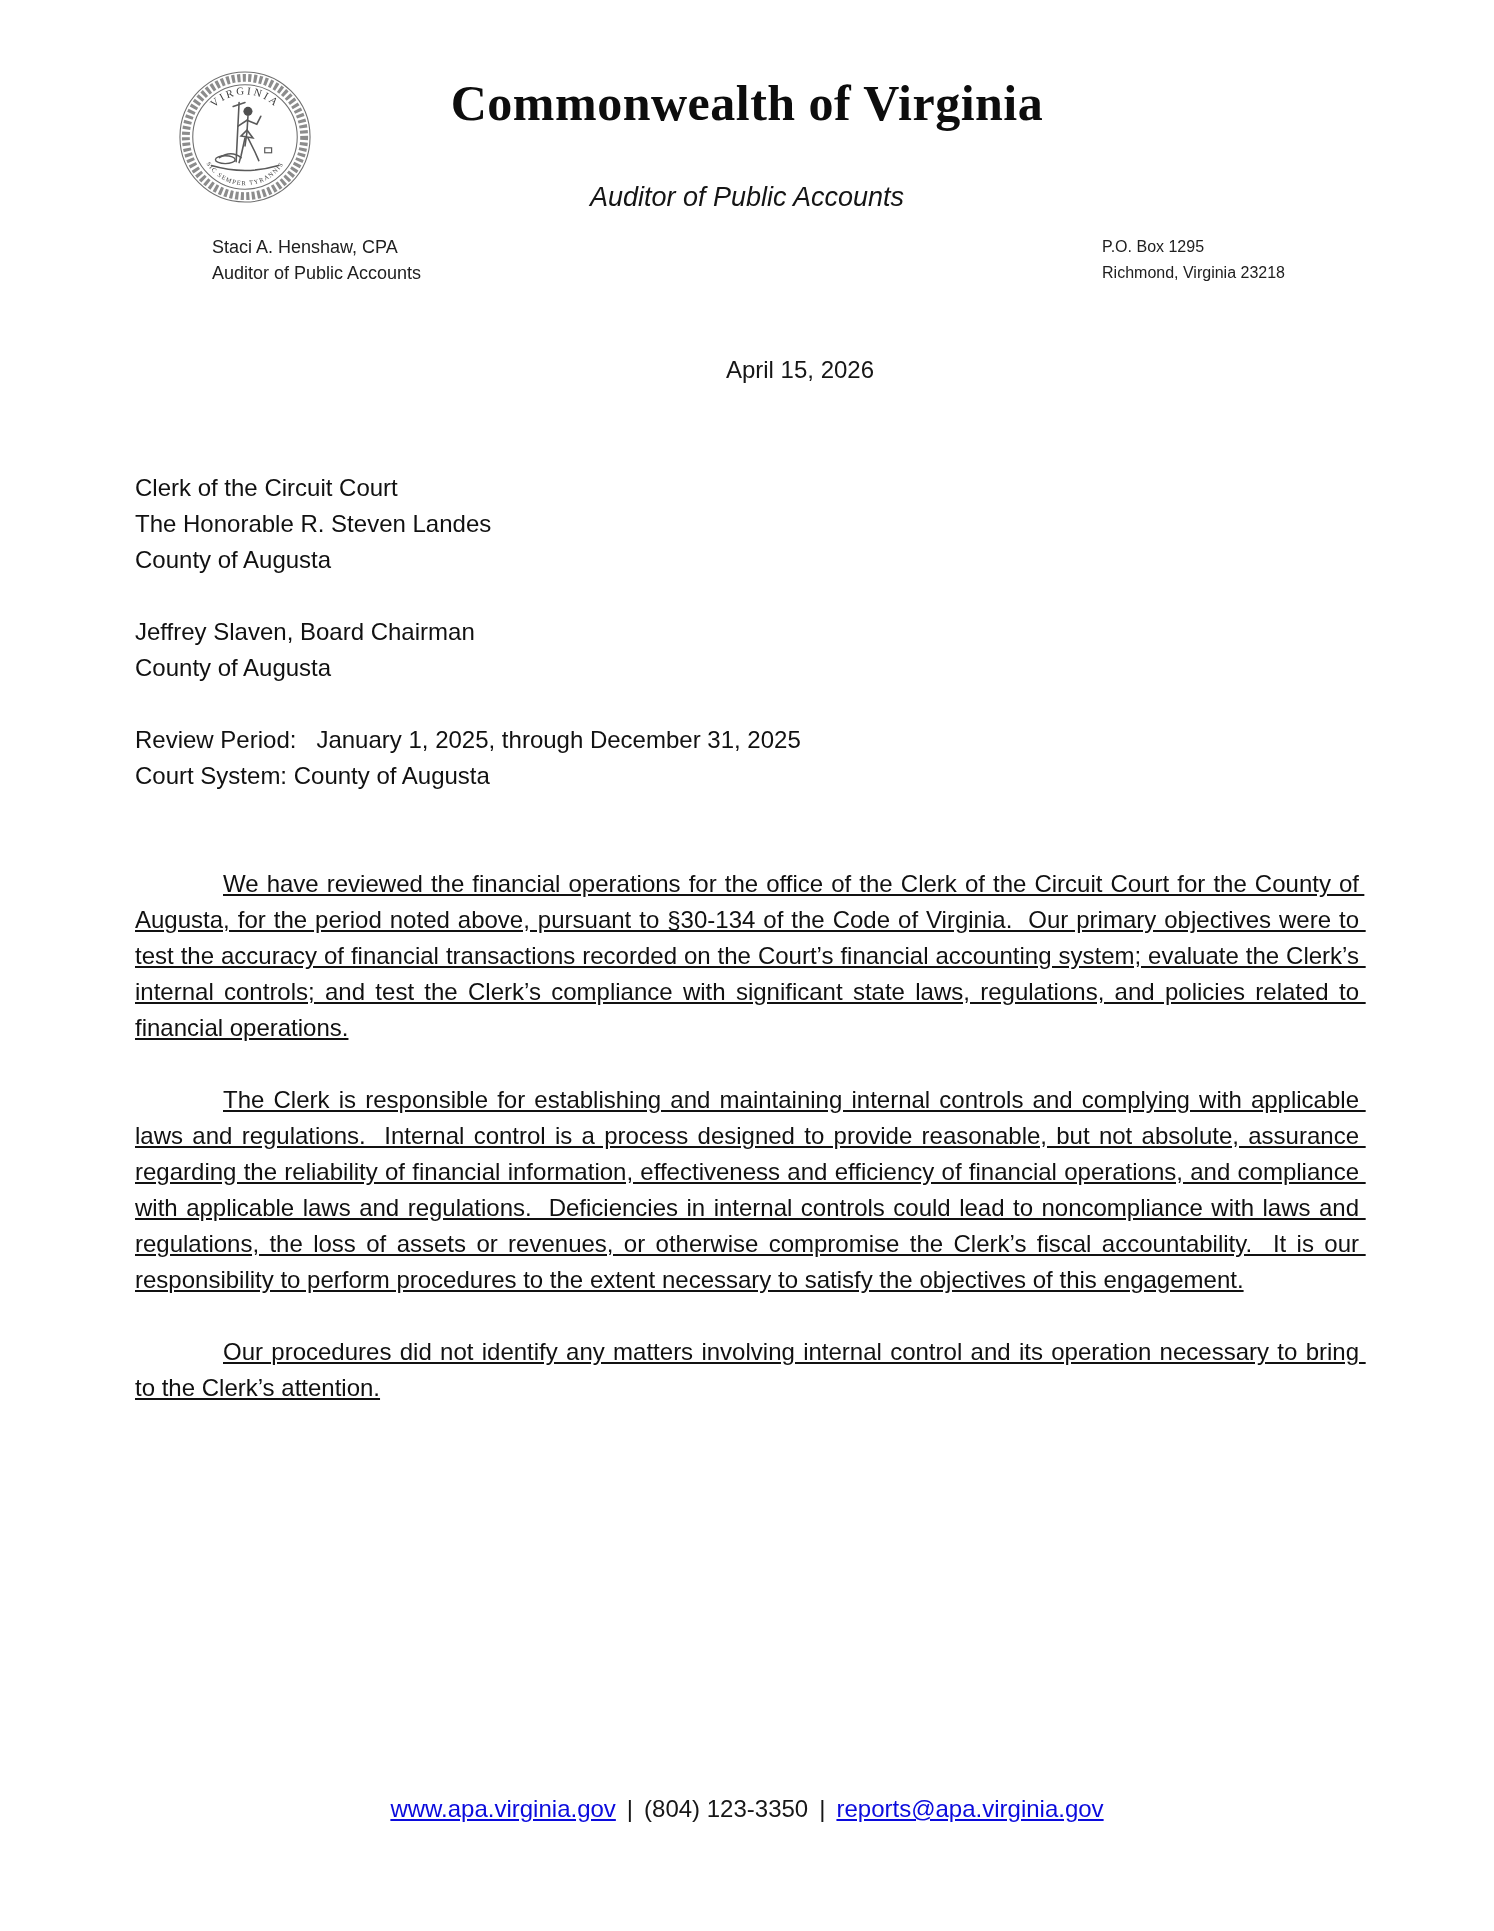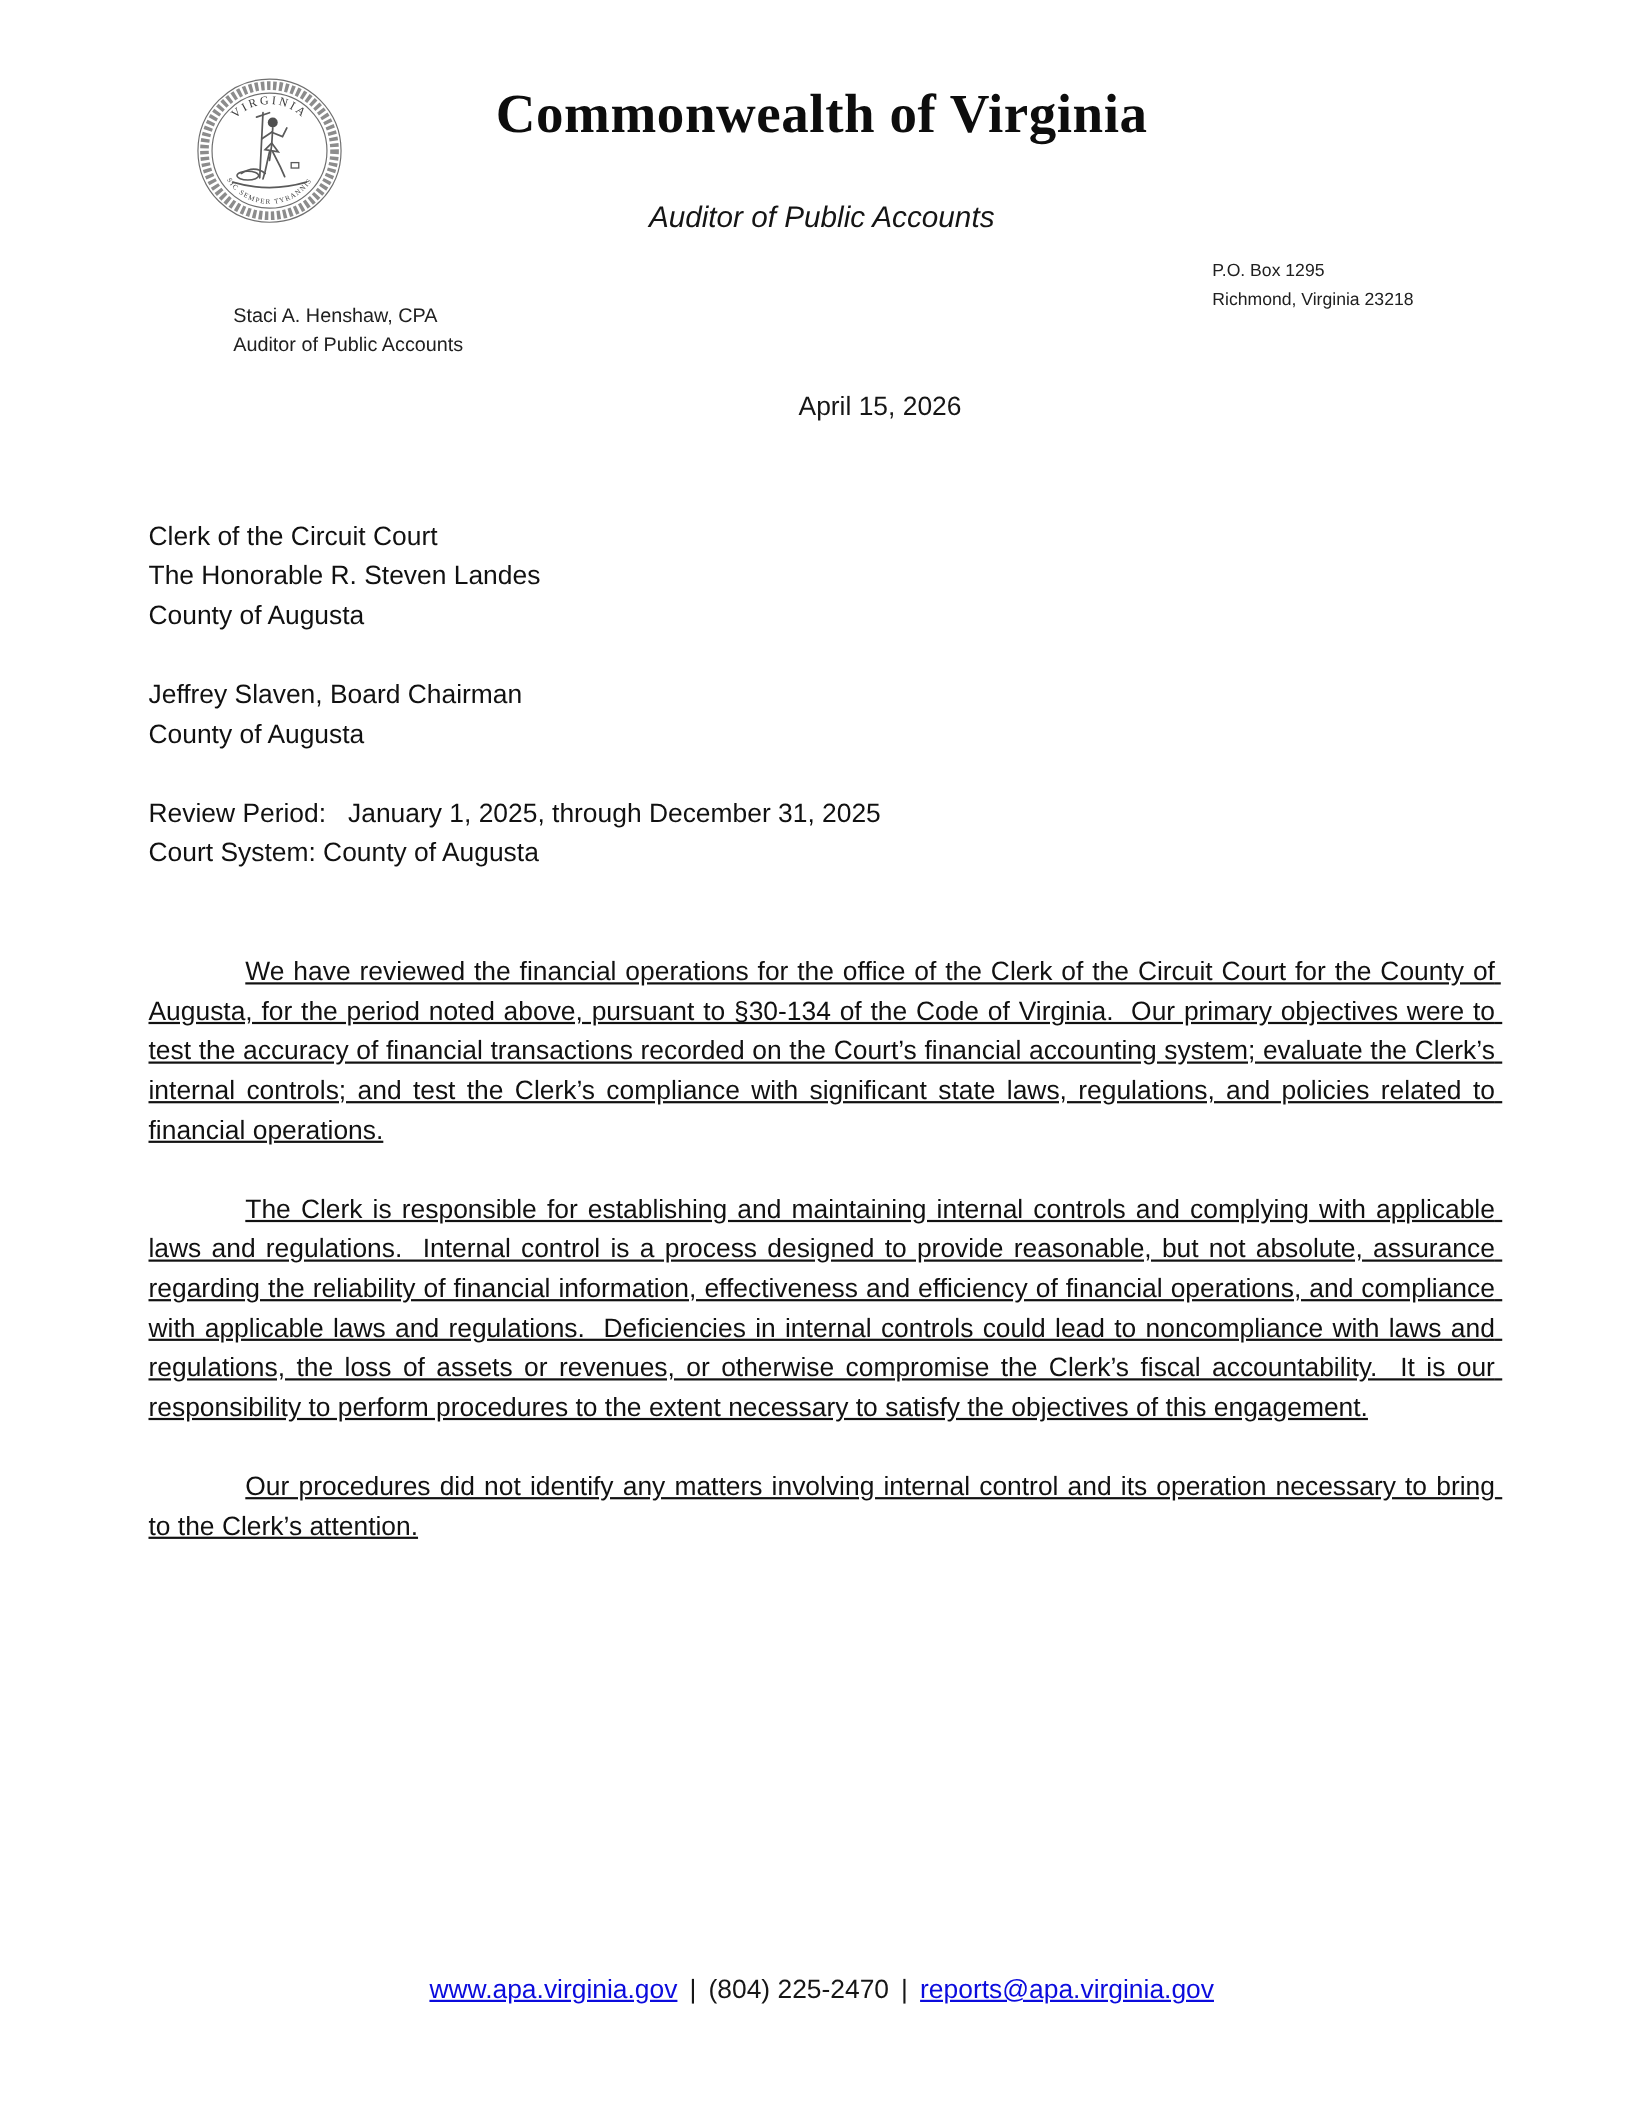--- a/index.html
+++ b/index.html
@@ -39,21 +39,20 @@
     font-style: italic;
     font-size: 27px;
     color: #151515;
   }
   .contact-left {
     position: absolute;
     left: 212px; top: 234px;
     font-size: 18px;
     line-height: 26px;
     color: #202020;
-    margin-top: 40px;
   }
   .contact-right {
     position: absolute;
     right: 209px; top: 234px;
     text-align: left;
     font-size: 16px;
     line-height: 26px;
     color: #202020;
   }
   
@@ -179,16 +178,16 @@
 
     <div class="big-gap"></div>
 
     <p class="para first">We have reviewed the financial operations for the office of the Clerk of the Circuit Court for the County of Augusta, for the period noted above, pursuant to §30-134 of the Code of Virginia.  Our primary objectives were to test the accuracy of financial transactions recorded on the Court’s financial accounting system; evaluate the Clerk’s internal controls; and test the Clerk’s compliance with significant state laws, regulations, and policies related to financial operations.</p>
     <p class="para">The Clerk is responsible for establishing and maintaining internal controls and complying with applicable laws and regulations.  Internal control is a process designed to provide reasonable, but not absolute, assurance regarding the reliability of financial information, effectiveness and efficiency of financial operations, and compliance with applicable laws and regulations.  Deficiencies in internal controls could lead to noncompliance with laws and regulations, the loss of assets or revenues, or otherwise compromise the Clerk’s fiscal accountability.  It is our responsibility to perform procedures to the extent necessary to satisfy the objectives of this engagement.</p>
     <p class="para">Our procedures did not identify any matters involving internal control and its operation necessary to bring to the Clerk’s attention.</p>
 
   </div>
 
   <div class="footer">
-    <a>www.apa.virginia.gov</a><span class="sep">|</span><span>(804) 225-2470</span><span class="sep">|</span><a>reports@apa.virginia.gov</a>
+    <a>www.apa.virginia.gov</a><span class="sep">|</span><span>(804) 123-3350</span><span class="sep">|</span><a>reports@apa.virginia.gov</a>
   </div>
 
 </div>
 
 </body></html>

